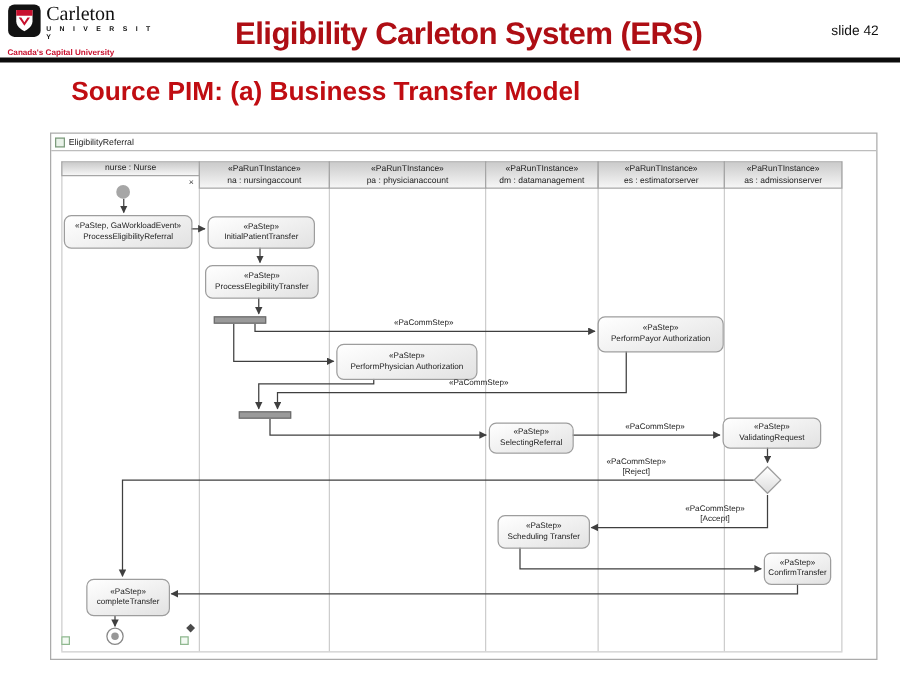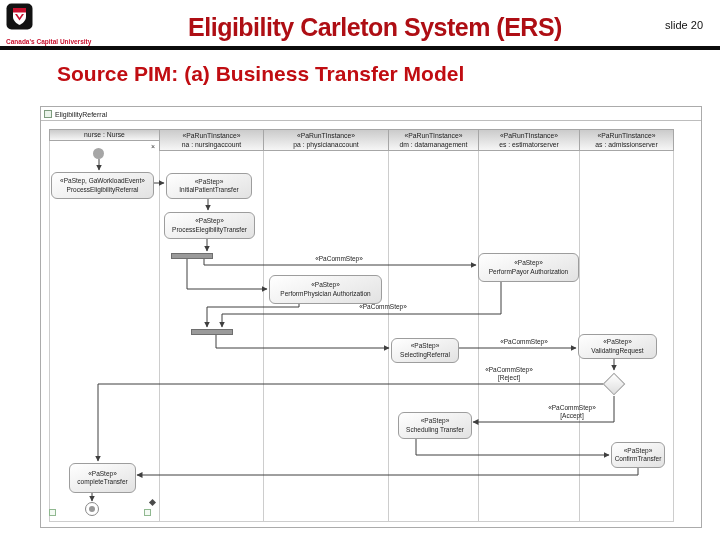--- a/index.html
+++ b/index.html
@@ -58,26 +58,30 @@
 <div class="logo">
   <div class="logo-row">
     <span>
       <svg width="27" height="28" viewBox="0 0 27 28">
         <rect x="0.5" y="0.5" width="26" height="26" rx="5" fill="#121212"></rect>
         <path d="M7 5 h13 v9 c0 5 -6.5 8 -6.5 8 s-6.5 -3 -6.5 -8 z" fill="#ffffff"></path>
         <path d="M7 5 h13 v4.5 h-13 z" fill="#c8102e"></path>
         <path d="M9 11 l4.5 6.5 L18 11 l-2 0 -2.5 3.8 L11 11 z" fill="#c8102e"></path>
       </svg>
     </span>
+    <span class="logo-text">
+      <div class="logo-name">Carleton</div>
+      <div class="logo-univ">U N I V E R S I T Y</div>
+    </span>
   </div>
   <div class="logo-tag">Canada's Capital University</div>
 </div>
 
 <div class="slide-title">Eligibility Carleton System (ERS)</div>
-<div class="slide-num">slide 20</div>
+<div class="slide-num">slide 42</div>
 <div class="black-rule"></div>
 <div class="subtitle">Source PIM: (a) Business Transfer Model</div>
 
 <div class="panel">
 
   <div class="tab">
     <span class="tab-icon"></span>
     <span class="tab-label">EligibilityReferral</span>
   </div>
   <div class="tab-rule"></div>

